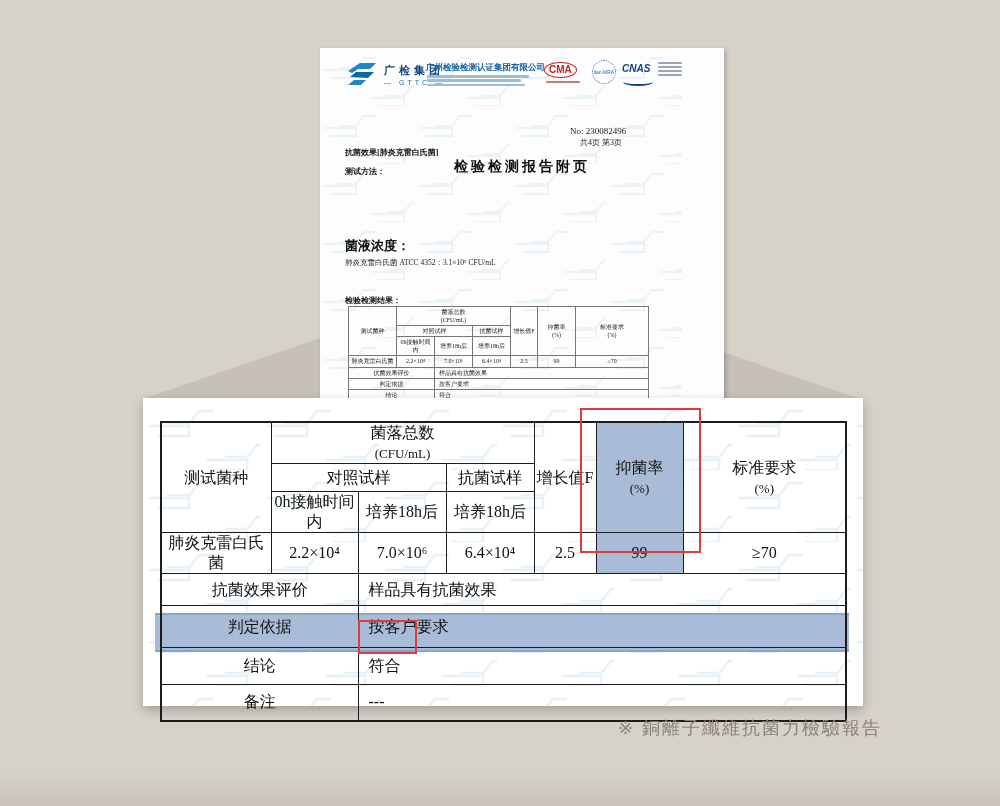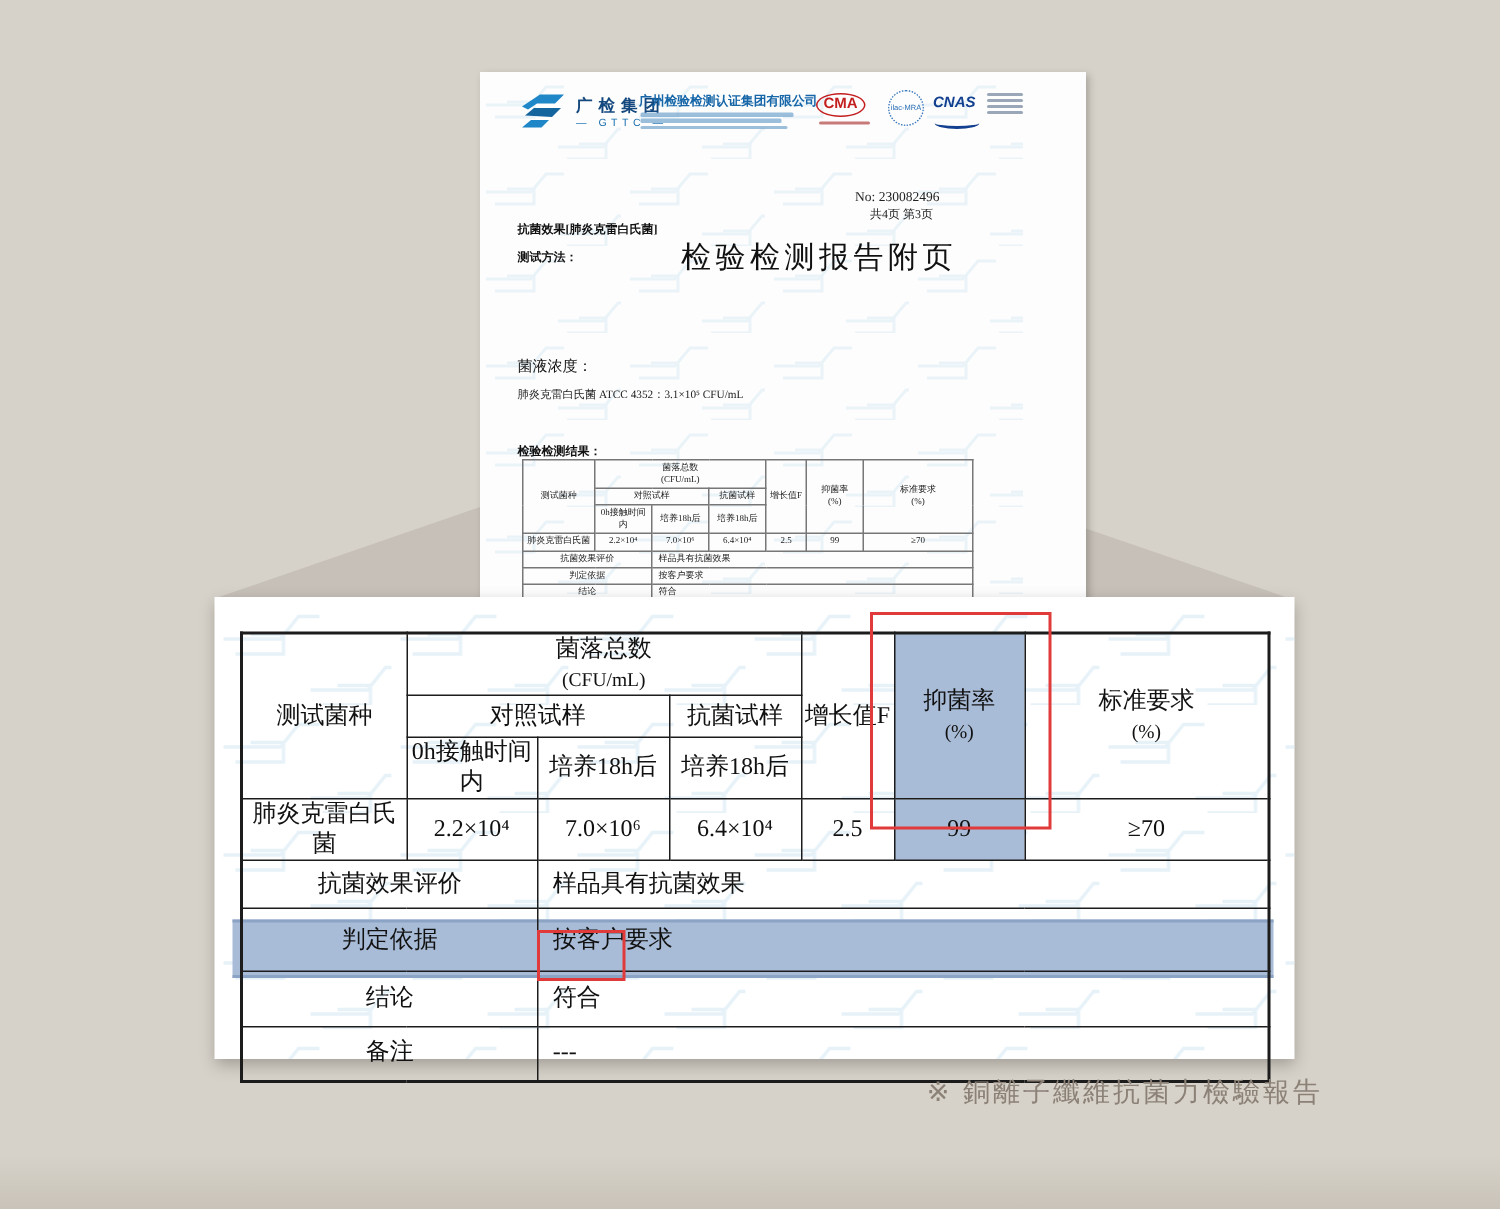--- a/index.html
+++ b/index.html
@@ -22,27 +22,27 @@
   .cma{position:absolute;left:224px;top:14px;color:#c41f1f;font-family:"Liberation Sans",sans-serif;
        font-weight:bold;font-size:10px;border:1.5px solid #c41f1f;border-radius:50%;padding:0 4px;line-height:14px;}
   .cma-bar{position:absolute;left:226px;top:33px;width:34px;height:2px;background:#c87a7a;border-radius:1px;}
   .ilac{position:absolute;left:272px;top:12px;width:22px;height:22px;border:1.5px dotted #3a79bd;border-radius:50%;
         display:flex;align-items:center;justify-content:center;color:#2a6db5;font-size:5px;font-family:"Liberation Sans",sans-serif;}
   .cnas{position:absolute;left:302px;top:15px;color:#123f8f;font-family:"Liberation Sans",sans-serif;
         font-weight:bold;font-style:italic;font-size:10px;}
   .cnas-swoosh{position:absolute;left:303px;top:30px;width:30px;height:6px;border-bottom:2px solid #123f8f;border-radius:50%;}
   .cnas-bars{position:absolute;left:338px;top:14px;}
   .cnas-bars div{width:24px;height:1.8px;background:#9aa7b8;margin-bottom:2.2px;border-radius:1px;}
-  .doc-title{position:absolute;left:0;top:110px;width:100%;text-align:center;font-size:20px;font-weight:normal;letter-spacing:3px;color:#111;margin-left:24px;}
+  .doc-title{position:absolute;left:0;top:110px;width:100%;text-align:center;font-size:14px;font-weight:bold;letter-spacing:3px;color:#111;}
   .no-block{position:absolute;left:250px;top:78px;font-size:9px;color:#222;line-height:11px;}
   .no-block .pg{padding-left:10px;font-size:8px;}
   .sec-label{position:absolute;left:25px;top:99px;font-size:8px;font-weight:bold;color:#111;}
   .m-head{position:absolute;left:25px;top:118px;font-size:8px;font-weight:bold;color:#111;}
   .m-lines{position:absolute;left:25px;top:130px;font-size:7.5px;color:#222;line-height:11px;}
-  .c-head{position:absolute;left:25px;top:189px;font-size:10px;font-weight:normal;color:#111;}
+  .c-head{position:absolute;left:25px;top:189px;font-size:13px;font-weight:bold;color:#111;}
   .c-line{position:absolute;left:25px;top:210px;font-size:7.5px;color:#222;}
   .r-head{position:absolute;left:25px;top:247px;font-size:8px;font-weight:bold;color:#111;}
   
   .tbl-small{position:absolute;left:28px;top:258px;width:300px;border-collapse:collapse;
              font-size:6px;color:#222;table-layout:fixed;}
   .tbl-small td{border:1px solid #777;text-align:center;padding:1px 2px;line-height:1.35;}
   .tbl-small .lft{text-align:left;padding-left:4px;}
   
   .panel{position:absolute;left:143px;top:398px;width:720px;height:308px;background:#ffffff;
          box-shadow:0 4px 10px rgba(0,0,0,0.25);}

